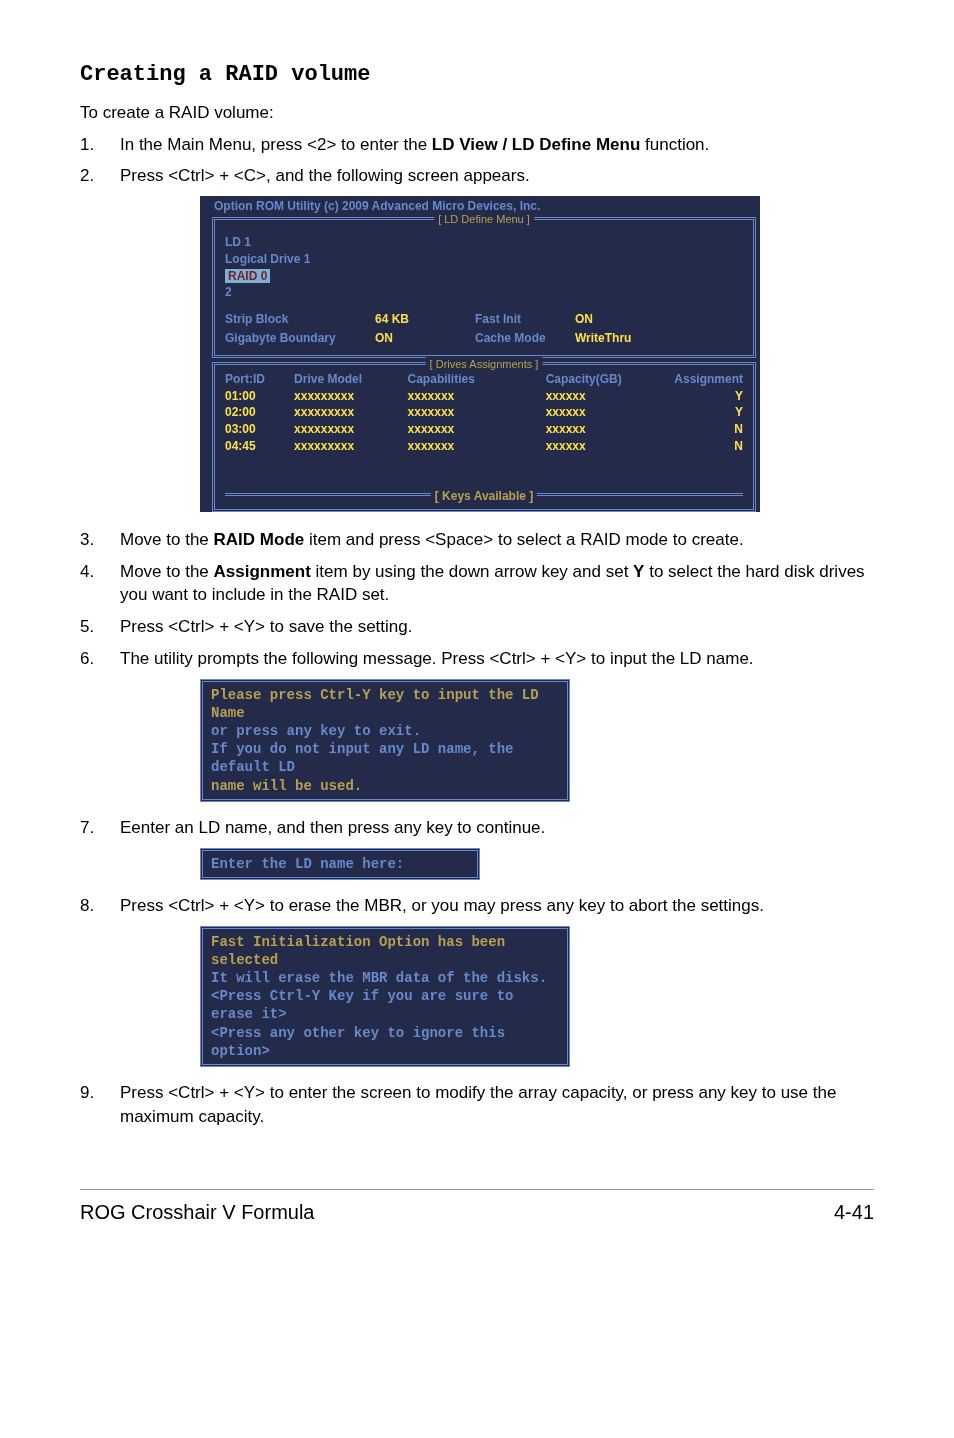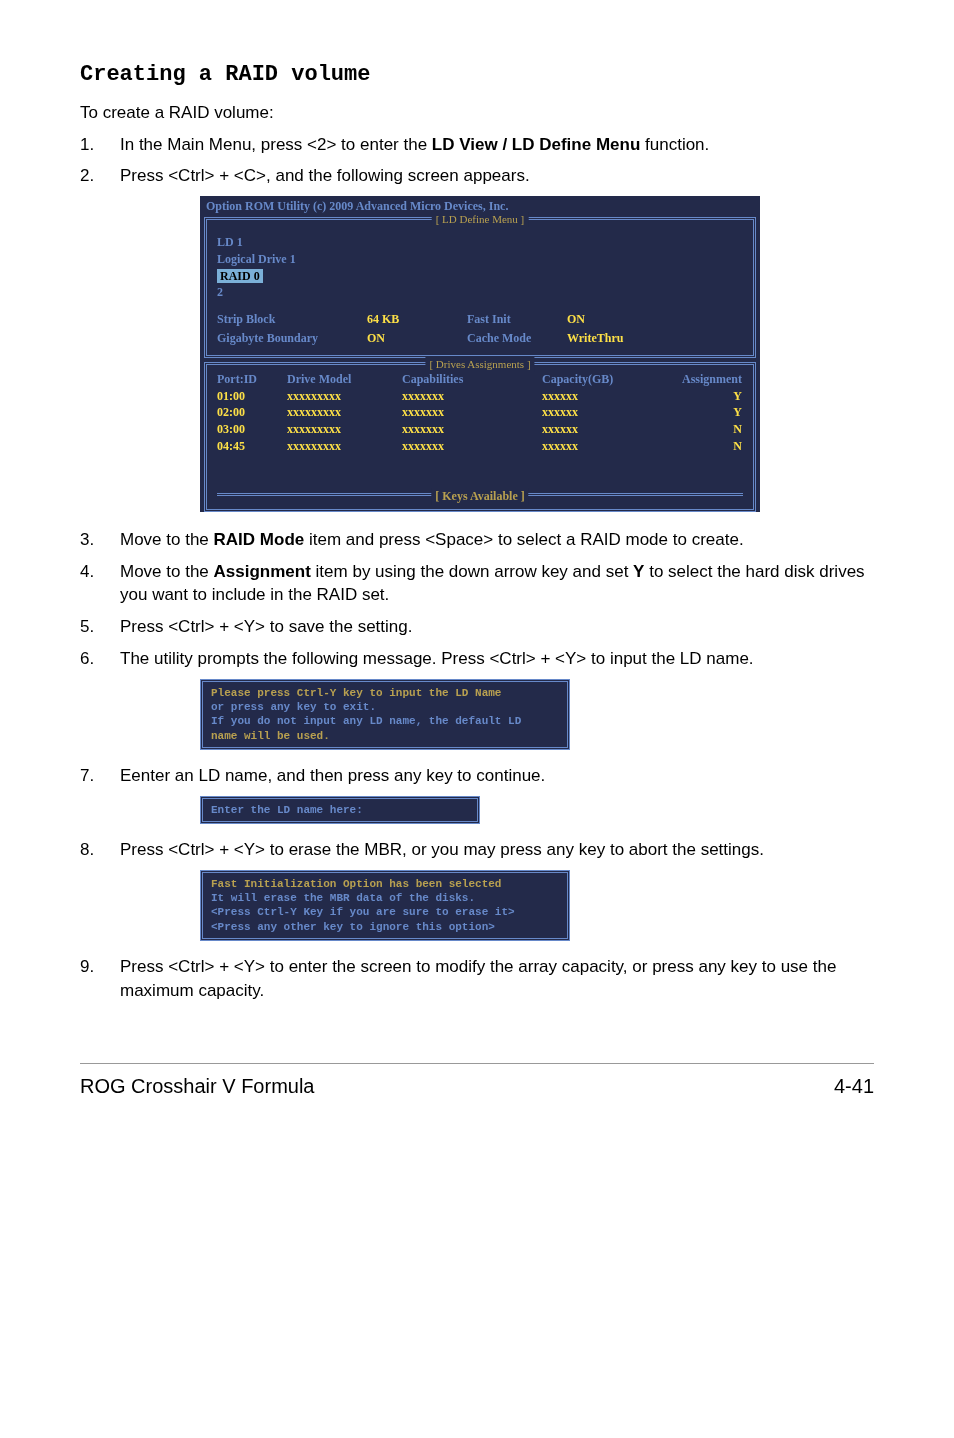--- a/index.html
+++ b/index.html
@@ -28,24 +28,25 @@
     width: 40px;
     flex-shrink: 0;
   }
   .step-body { flex: 1; }
   .bold { font-weight: bold; }
 
   
   .bios-box {
     width: 560px;
     margin: 2px 0 16px 120px;
-    font-family: Liberation Serif, serif;
+    font-family: Liberation Sans, sans-serif;
     font-size: 12px;
     color: #6789c9;
     background: #232a4a;
+    padding-left: 8px;
   }
   .bios-title {
     padding: 2px 6px;
     font-weight: bold;
   }
   .bios-frame {
     border: 3px double #6789c9;
     margin: 0 4px 4px 4px;
     position: relative;
   }
@@ -64,21 +65,21 @@
     padding: 6px 10px;
     font-weight: bold;
   }
   .row { display:flex; margin-bottom:2px;}
   .c1 { width:80px;}
   .c2 { width:170px;}
   .c3 { width:110px;}
   .c4 { flex:1;}
   .raid-sel {
     background:#7bb0d8;
-    color:#000000;
+    color:#7f1d1d;
     padding:0 3px;
   }
   .yellow { color:#fde047; }
   .drive-row { display:flex; }
   .d1 { width:70px;}
   .d2 { width:115px;}
   .d3 { width:140px;}
   .d4 { width:120px;}
   .d5 { width:80px; text-align:right;}
   .keys-frame {
@@ -98,21 +99,21 @@
     margin: 2px 4px 4px 4px;
     padding: 3px 8px;
     font-weight:bold;
     font-size:11px;
   }
 
   
   .prompt-box {
     margin: 6px 0 14px 120px;
     font-family: "Courier New", monospace;
-    font-size: 11px;
+    font-size: 14px;
     background: #232a4a;
     color: #6789c9;
     border: 3px double #6789c9;
     padding: 4px 8px;
     width: 370px;
     font-weight:bold;
     line-height:1.3;
   }
   .prompt-box.small { width:280px; }
   .yellowish { color:#b8a050; }

